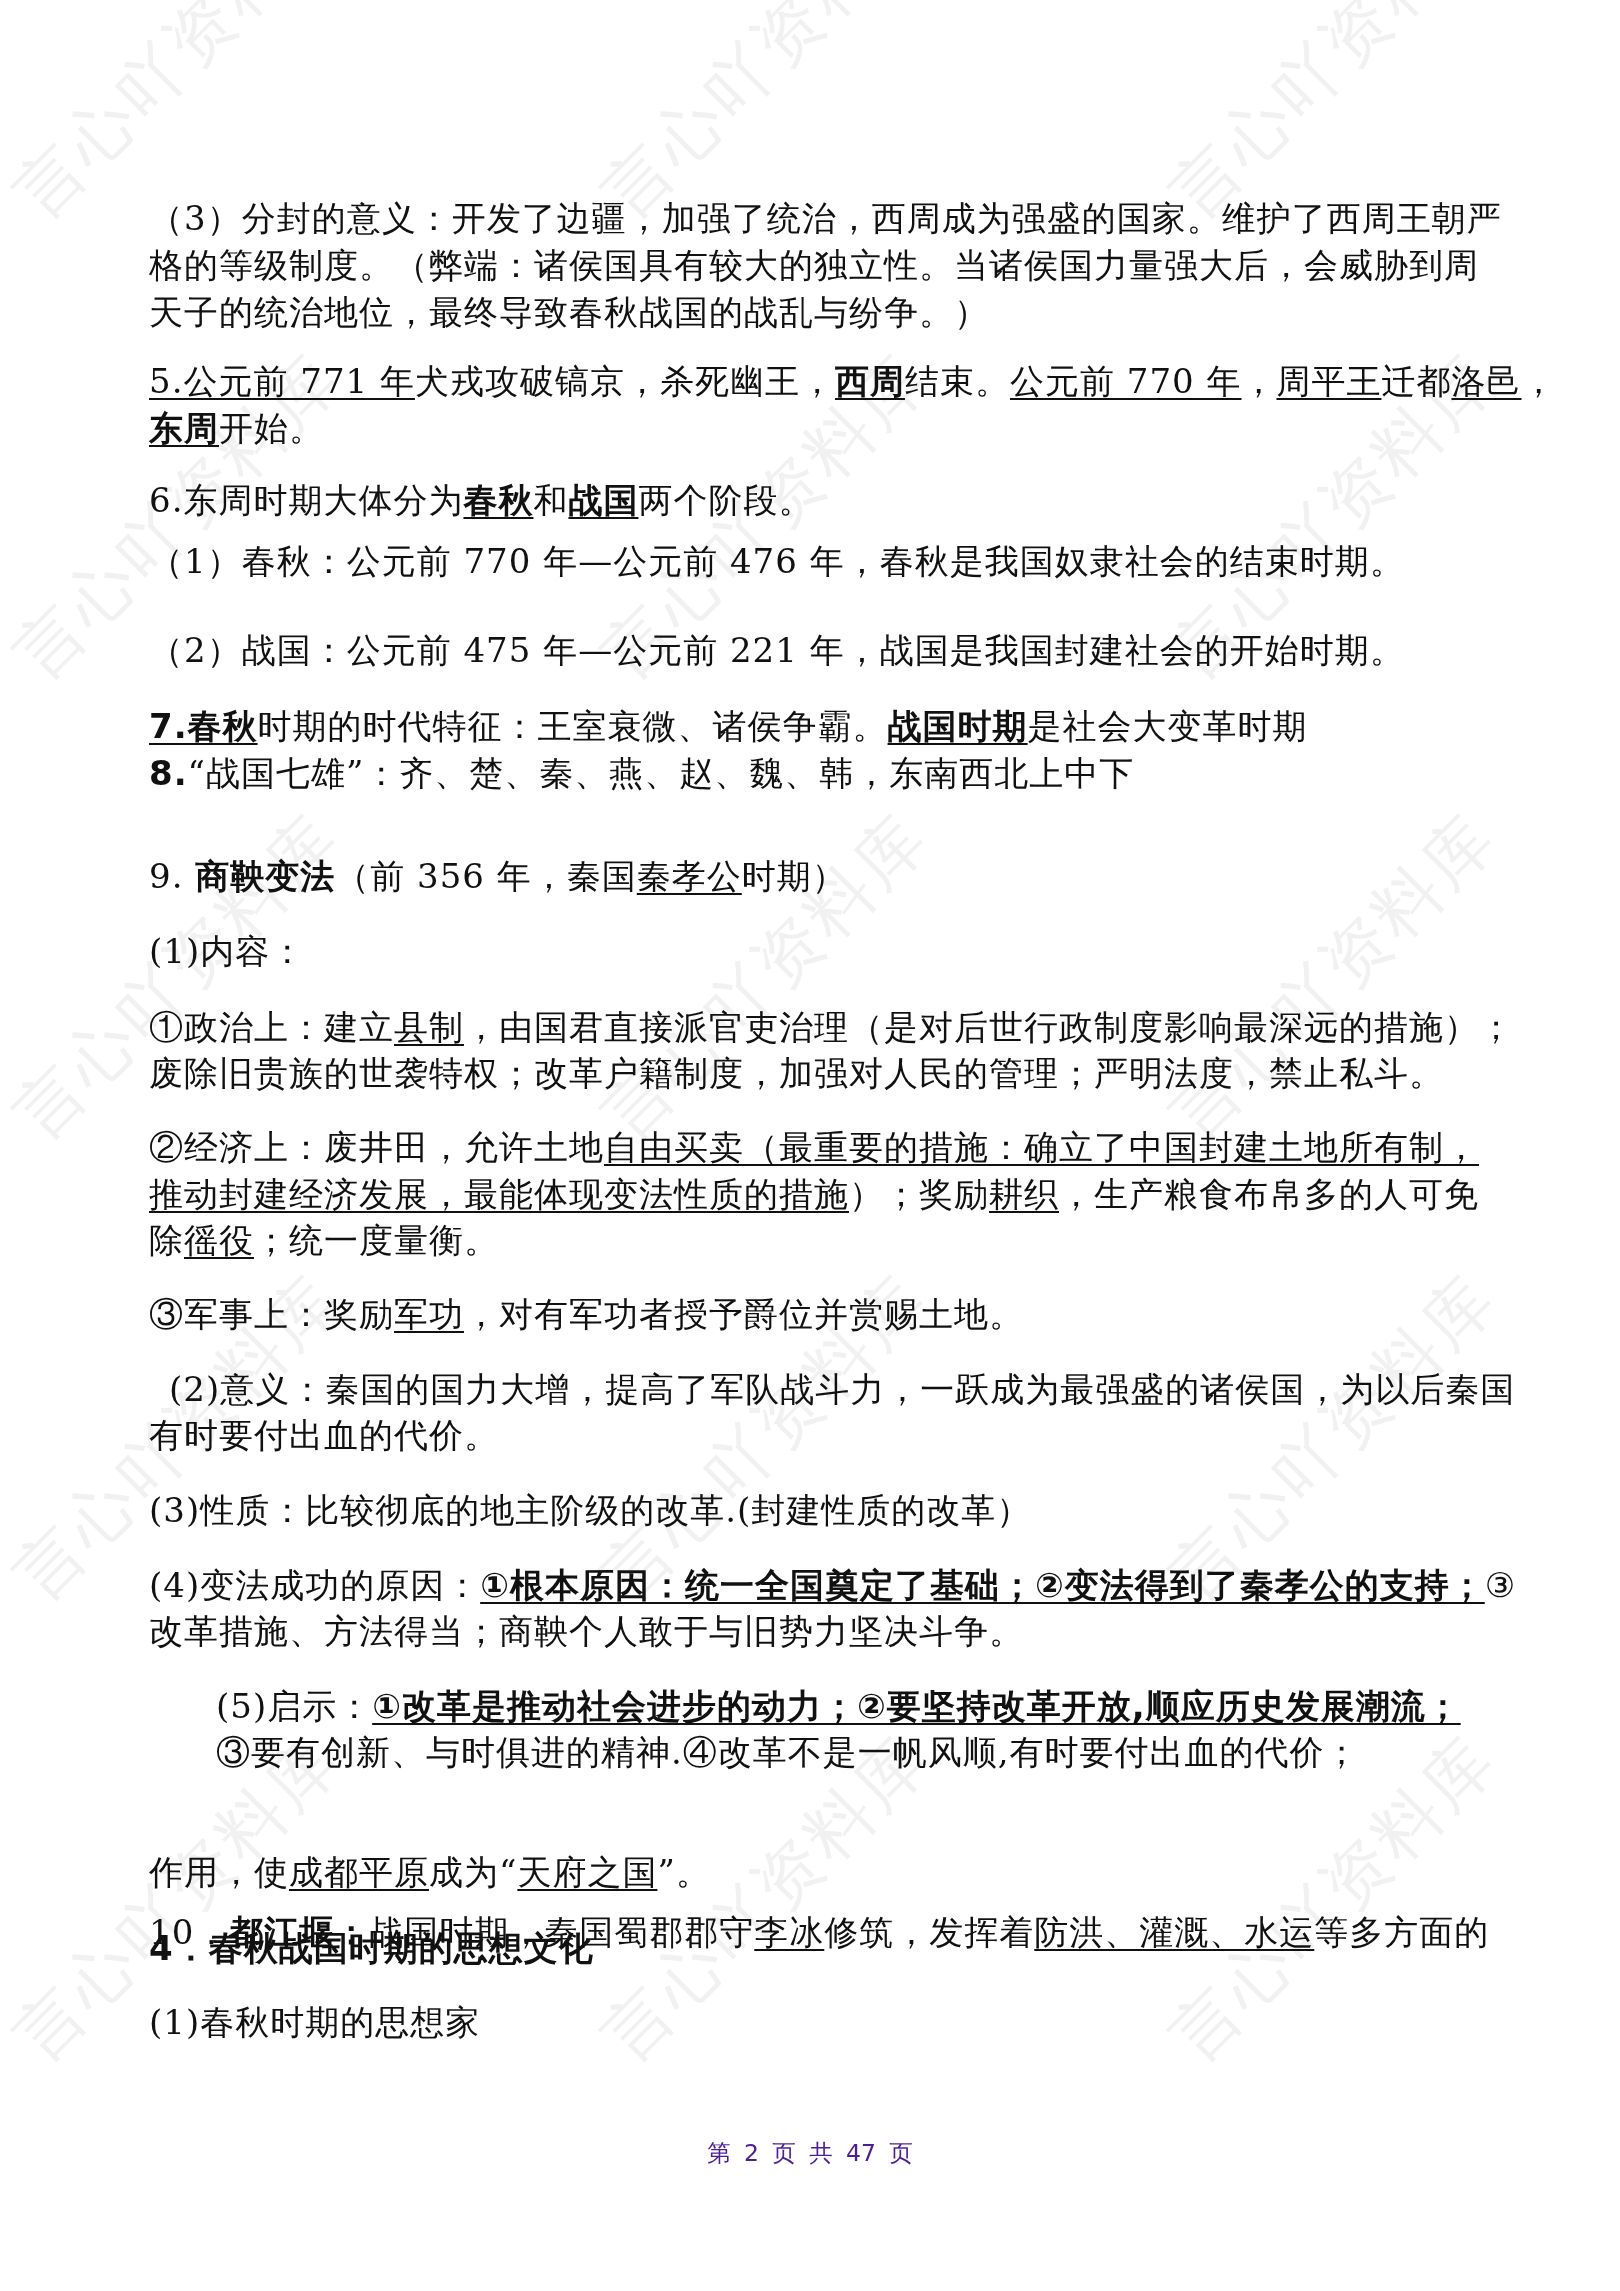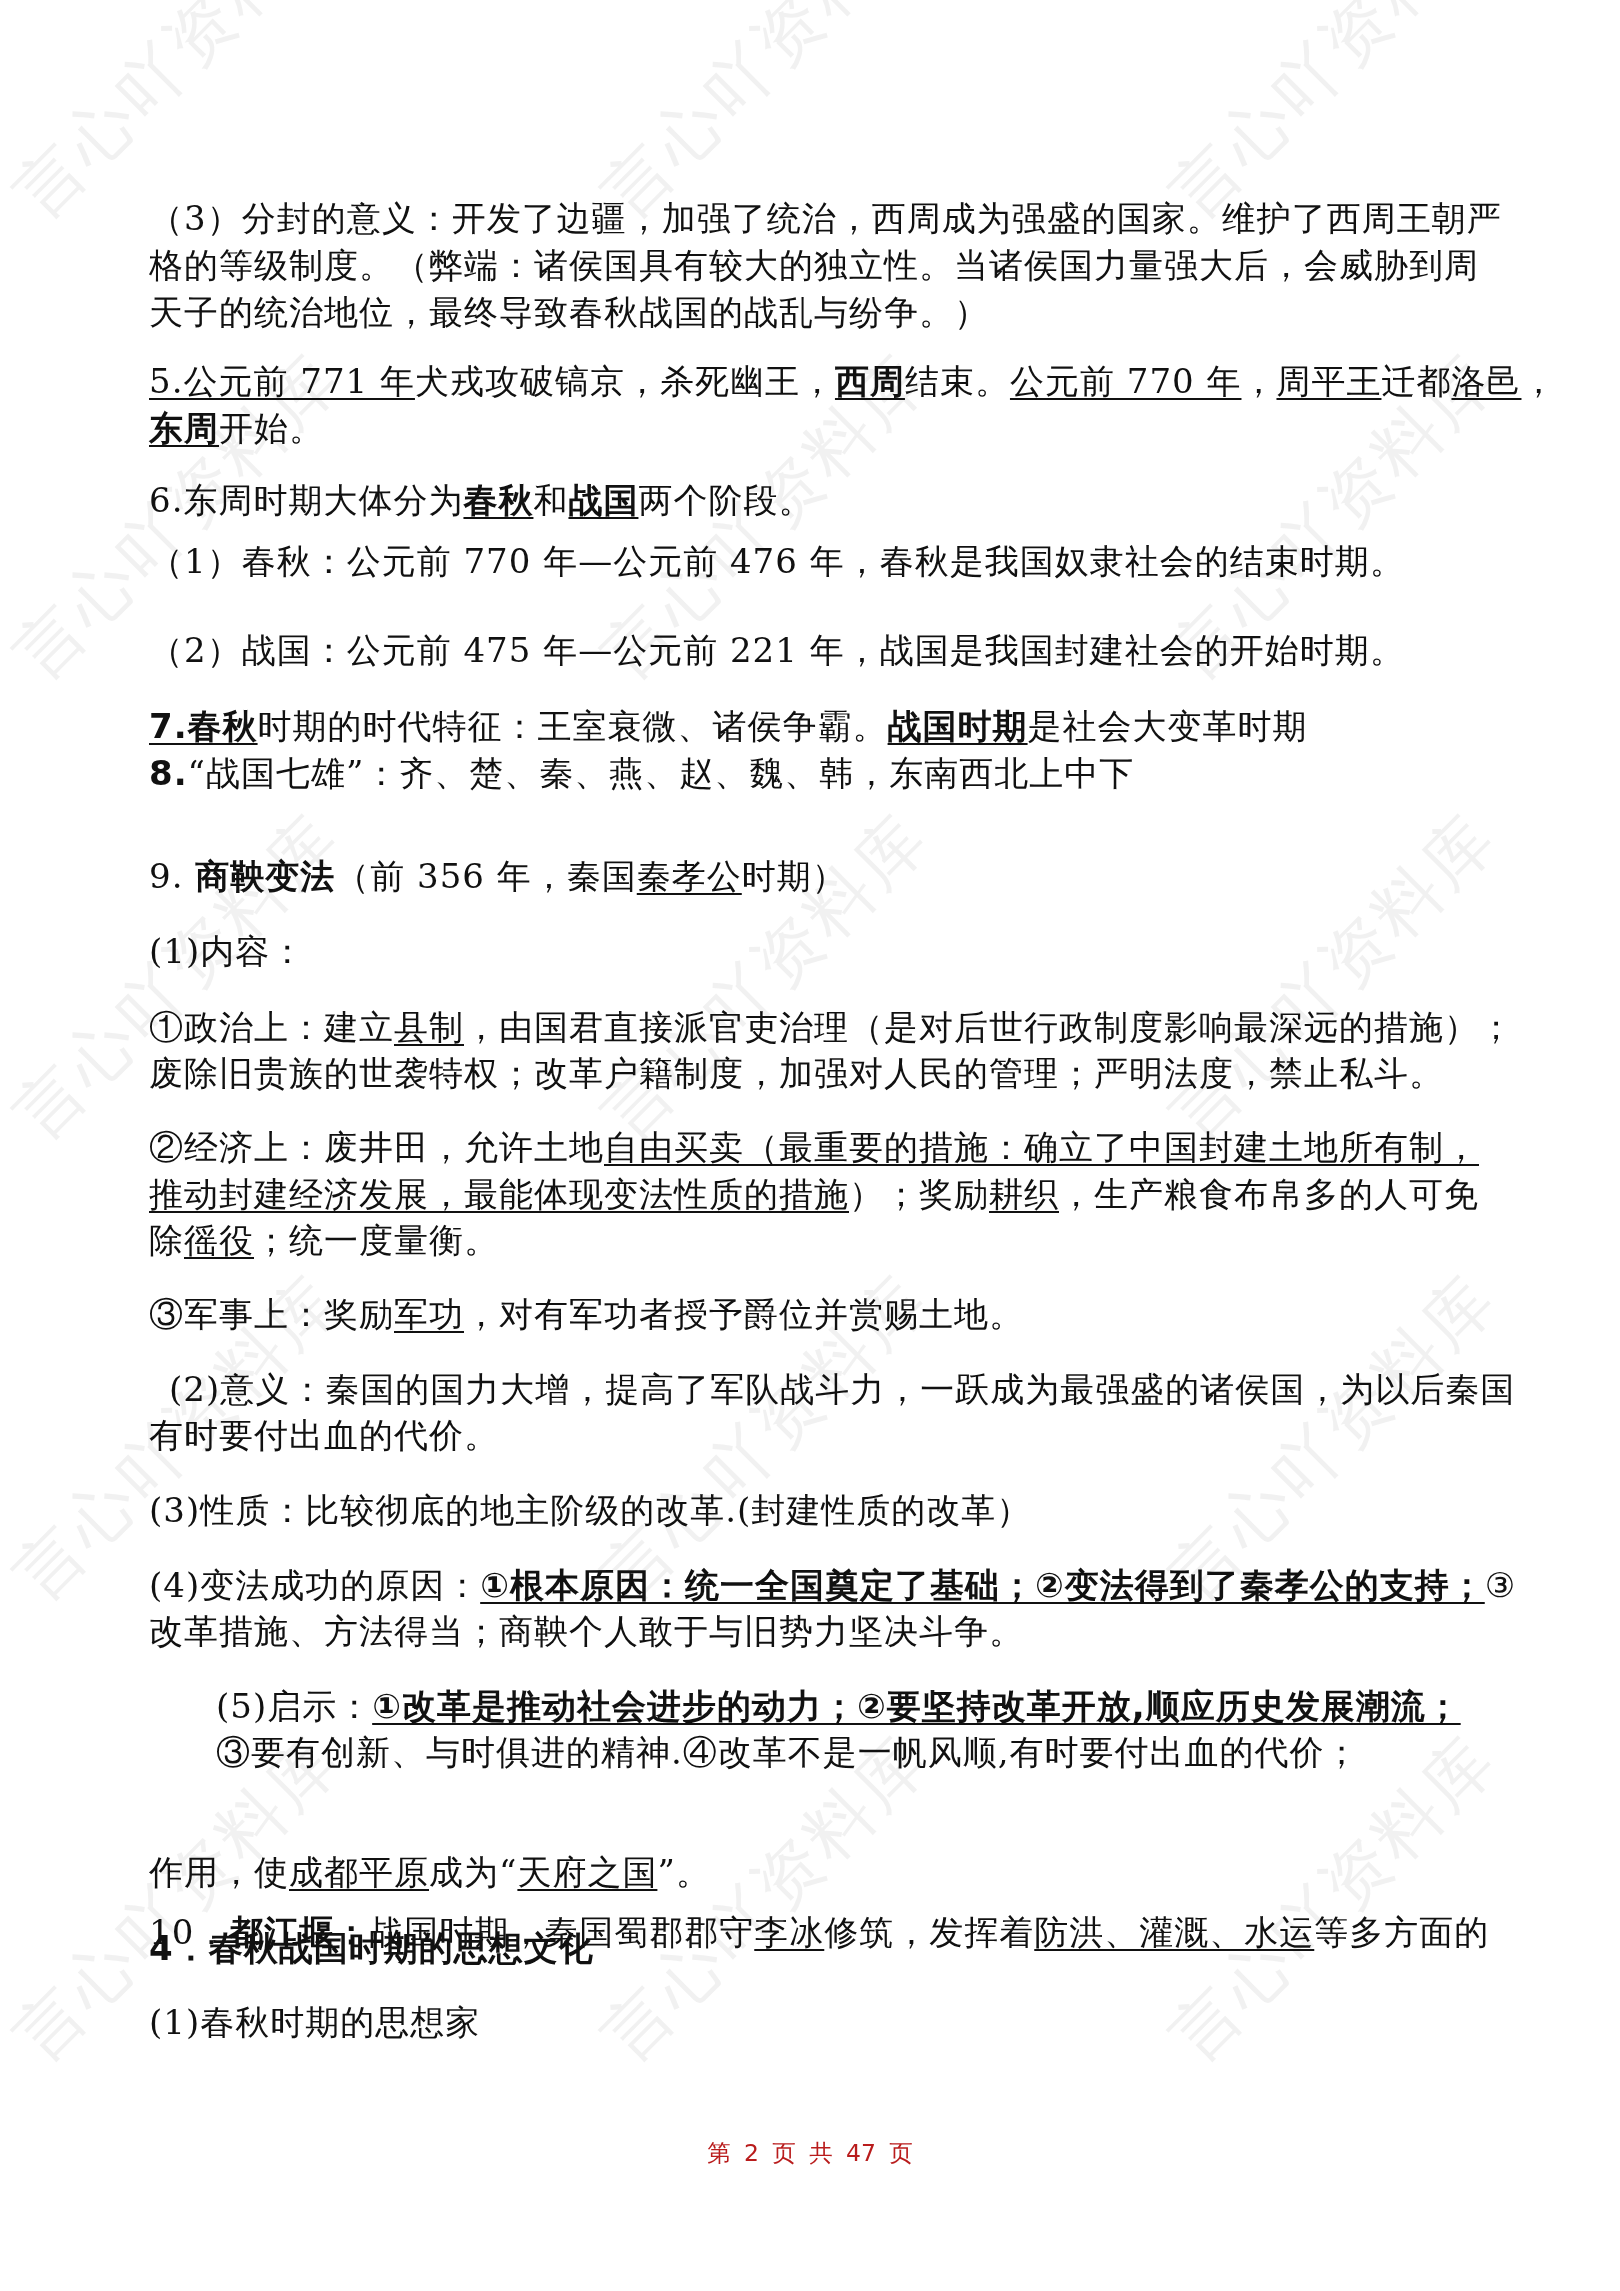--- a/index.html
+++ b/index.html
@@ -8,21 +8,21 @@
   .page { position: absolute; left: 0; top: 0; width: 1620px; height: 2292px; }
   .watermark-layer { position: absolute; inset: 0; pointer-events: none; z-index: 0; }
   .wm { position: absolute; font-family: "DejaVu Sans", sans-serif; font-size: 67px;
         color: rgba(150,150,150,0.13); transform: rotate(-45deg); transform-origin: left bottom;
         white-space: nowrap; letter-spacing: 3.9px; }
   .content { position: absolute; left: 149px; top: 0; width: 1333px; z-index: 1; }
   .line { position: absolute; left: 0; font-size: 34px; line-height: 39px; white-space: nowrap; letter-spacing: 1px; }
   .u { text-decoration: underline; text-underline-offset: 4.9px; text-decoration-thickness: 2px; }
   .b { font-weight: bold; font-family: "DejaVu Sans", "Liberation Sans", sans-serif; }
   .footer { position: absolute; top: 2137px; left: 0; width: 1620px; text-align: center;
-            font-family: "DejaVu Sans", "Liberation Sans", sans-serif; font-size: 23.5px; color: #b91c1c; z-index: 1; word-spacing: 5.9px; }
+            font-family: "DejaVu Sans", "Liberation Sans", sans-serif; font-size: 23.5px; color: #4c1d95; z-index: 1; word-spacing: 5.9px; }
 </style>
 </head>
 <body>
 
 <div class="page">
 
   <div class="watermark-layer">
     <div class="wm" style="left:59px; top:147px;">言心吖资料库</div>
     <div class="wm" style="left:647px; top:147px;">言心吖资料库</div>
     <div class="wm" style="left:1215px; top:147px;">言心吖资料库</div>

